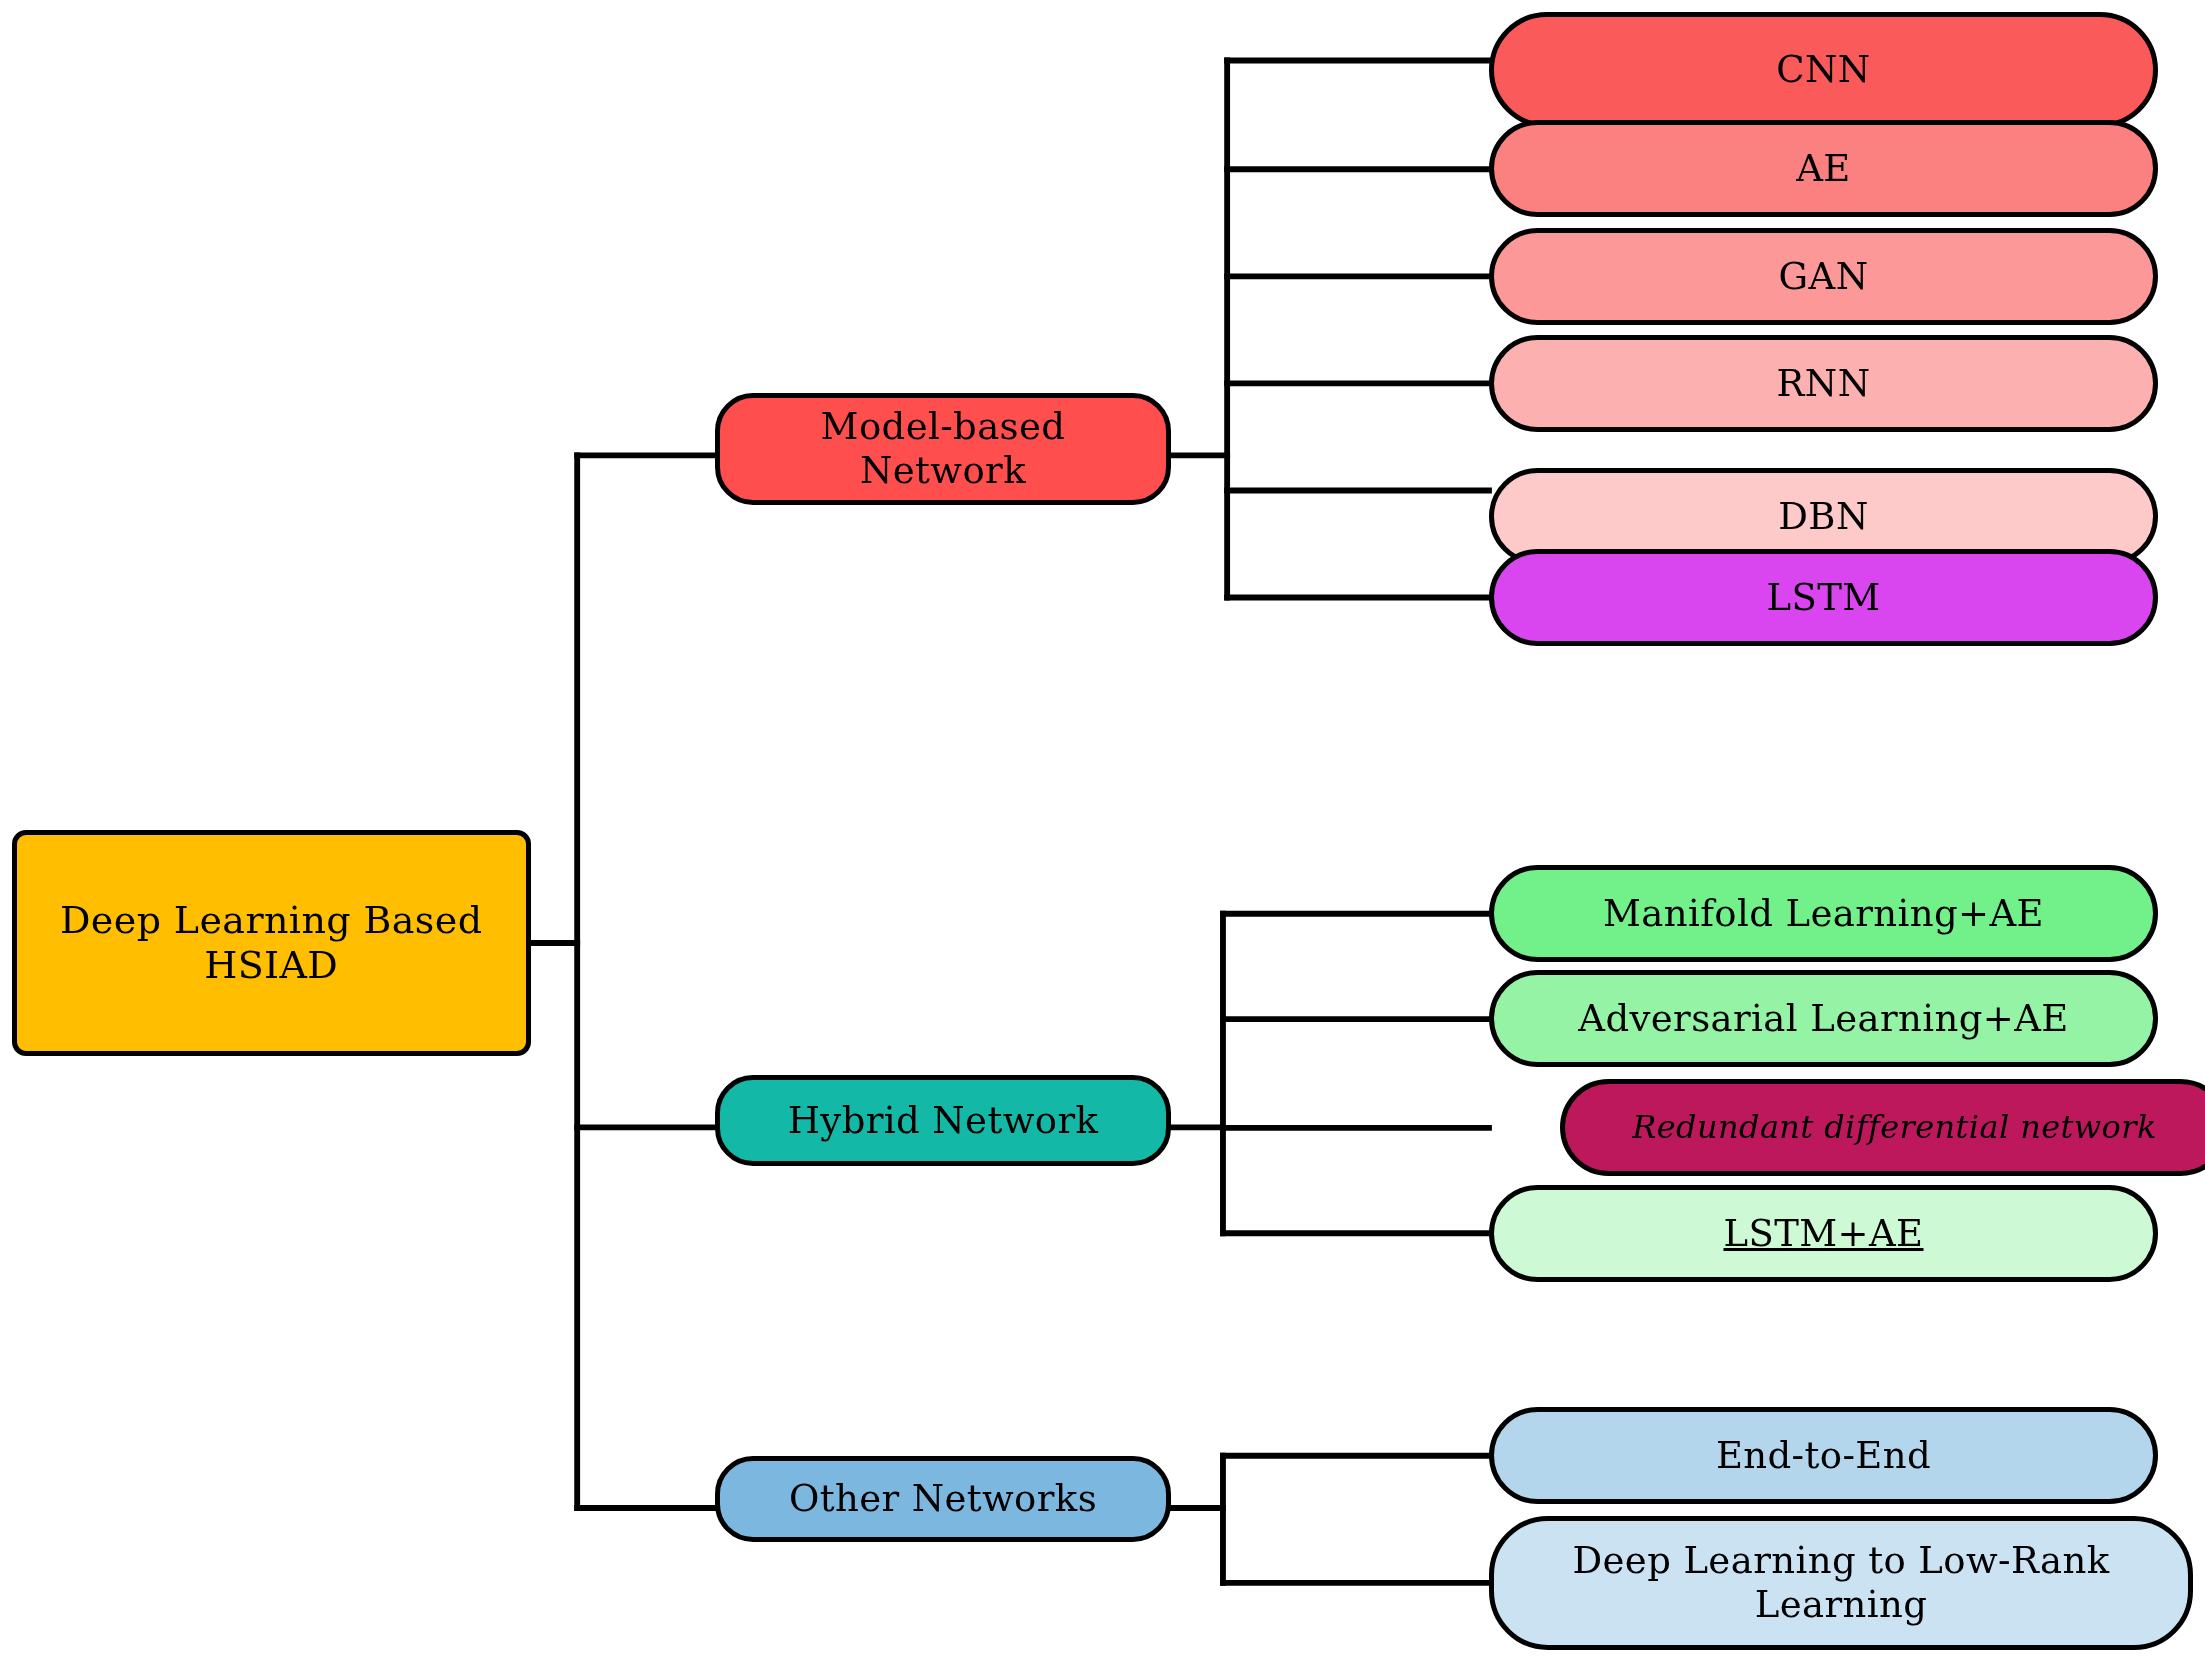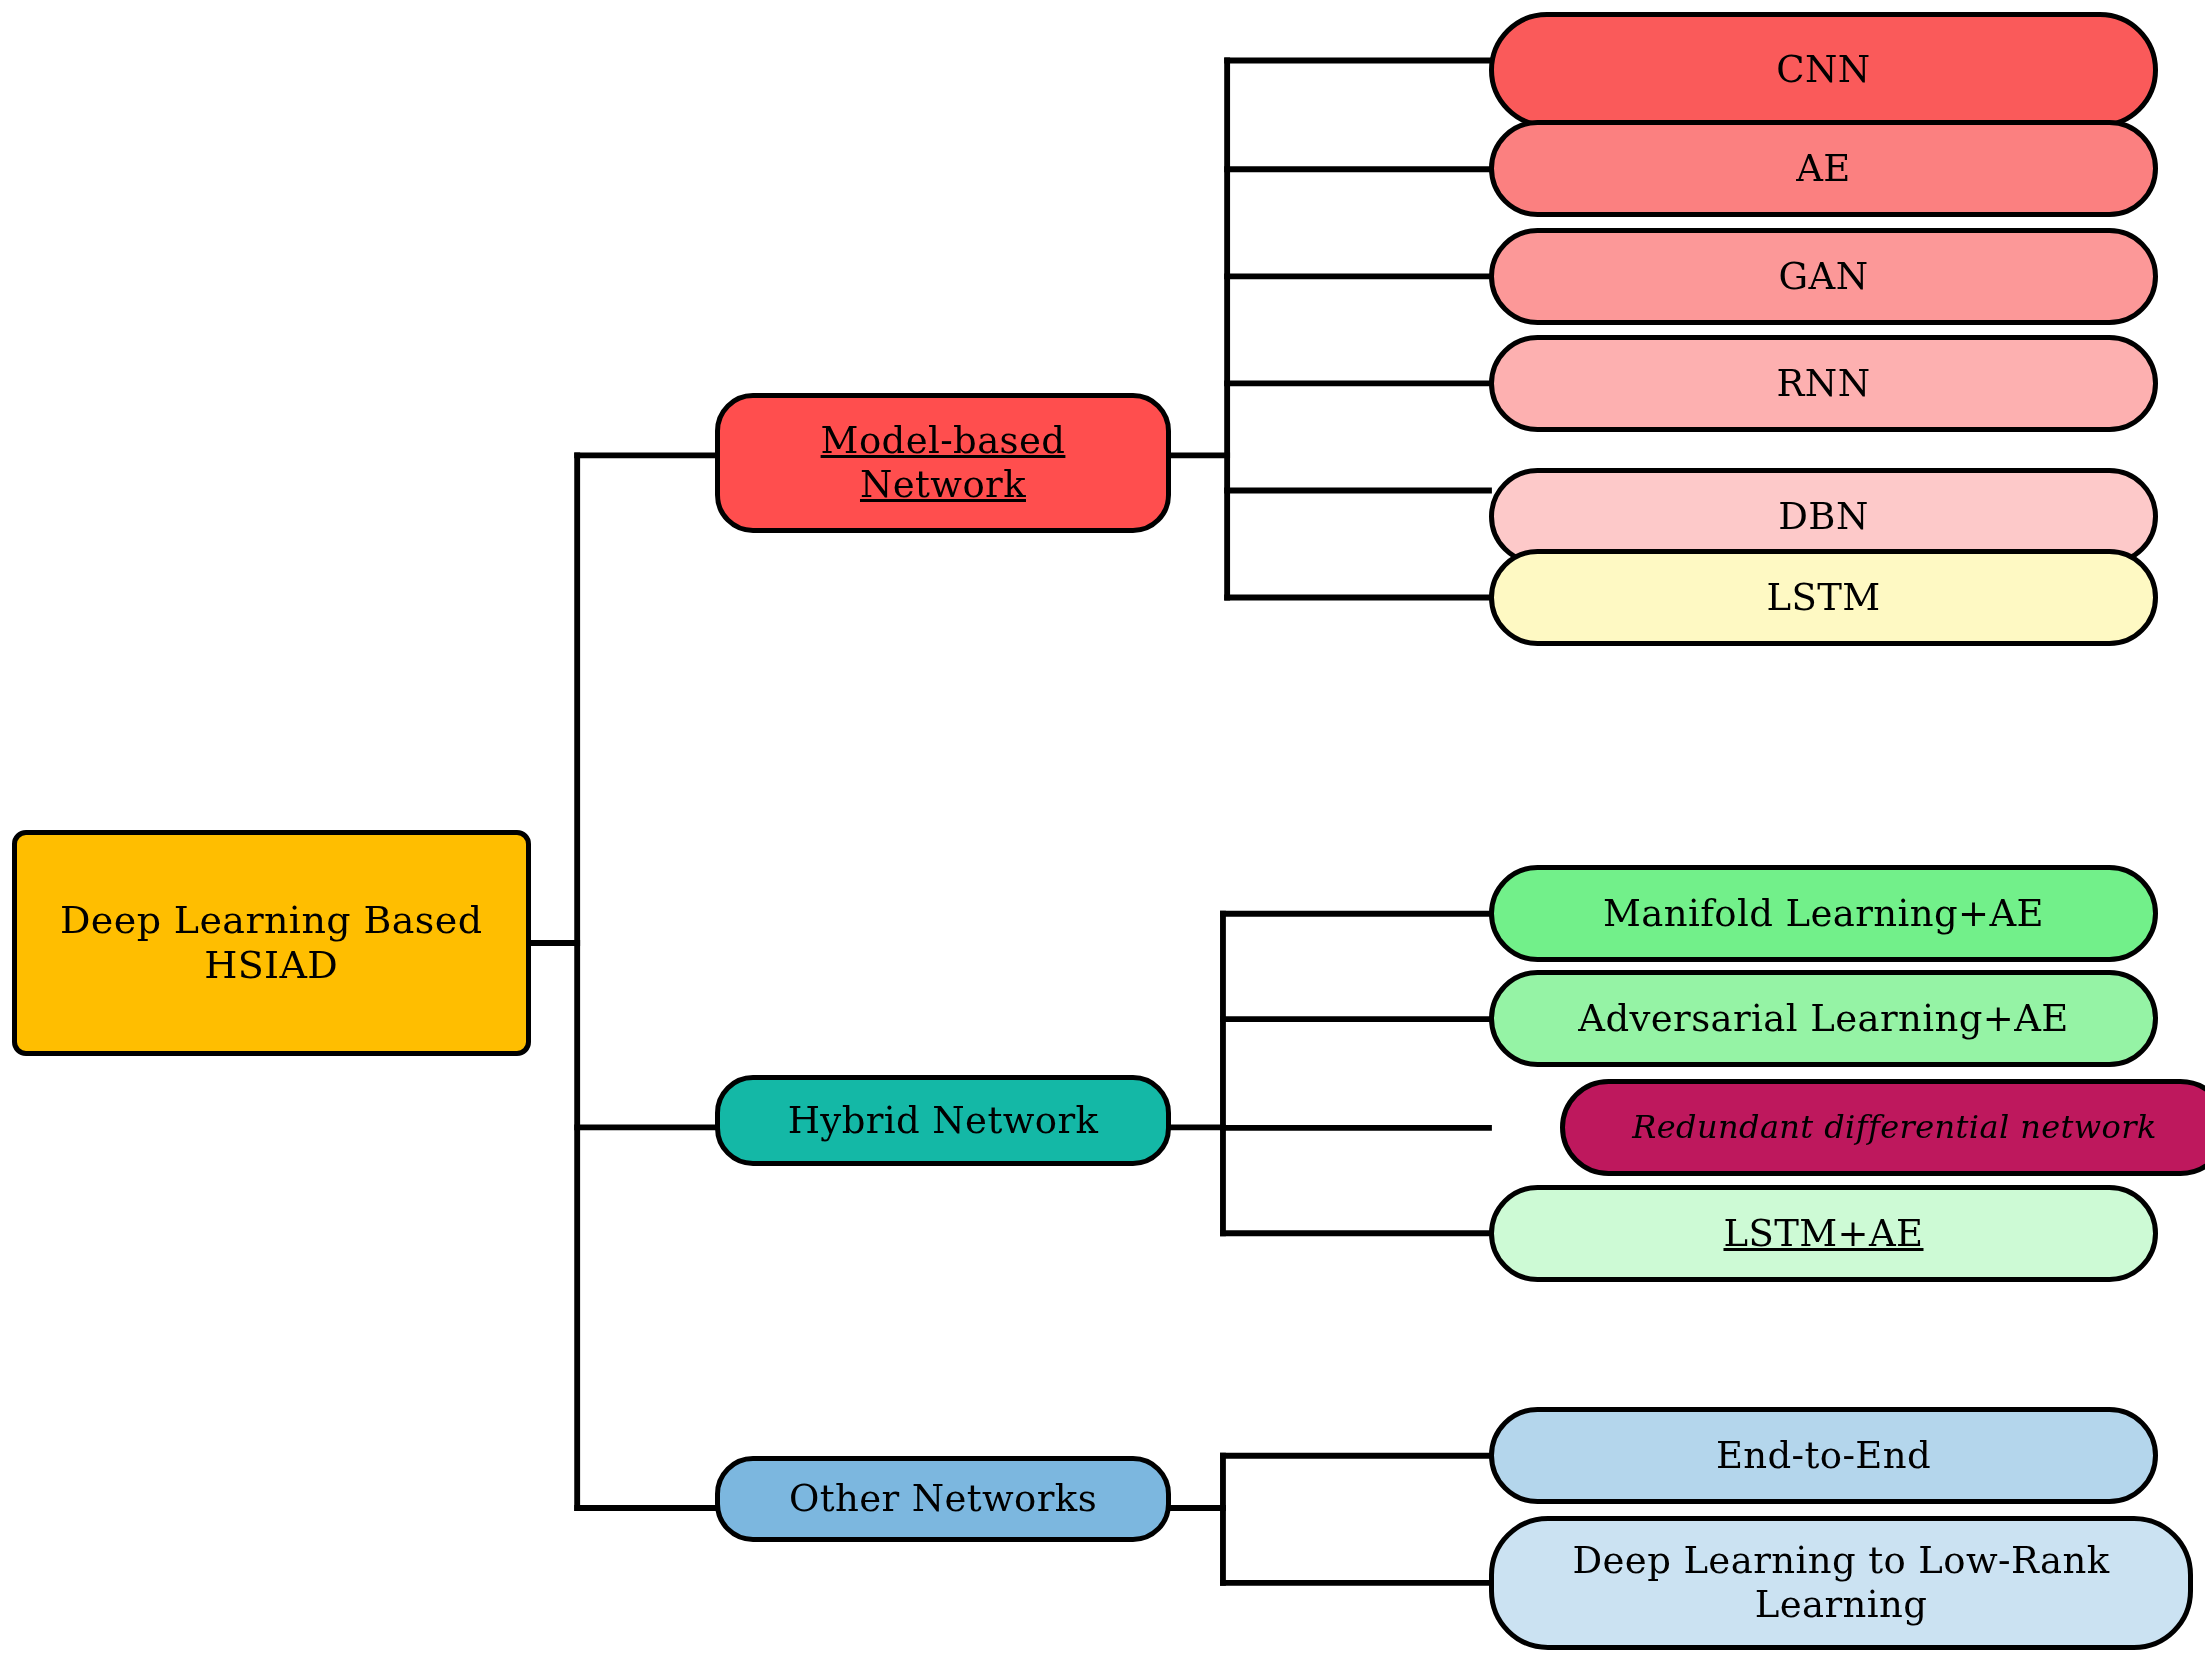--- a/index.html
+++ b/index.html
@@ -84,28 +84,28 @@
       <line x1="690" y1="1802.5" x2="855" y2="1802.5" stroke="#000000" stroke-width="7" stroke-linecap="square"></line>
       <line x1="1400" y1="1802.5" x2="1462" y2="1802.5" stroke="#000000" stroke-width="7" stroke-linecap="square"></line>
       <line x1="1462" y1="1740" x2="1462" y2="1892" stroke="#000000" stroke-width="7" stroke-linecap="square"></line>
       <line x1="1462" y1="1740" x2="1780" y2="1740" stroke="#000000" stroke-width="7" stroke-linecap="square"></line>
       <line x1="1462" y1="1892" x2="1780" y2="1892" stroke="#000000" stroke-width="7" stroke-linecap="square"></line>
     </svg>
 
   <div id="nodes-layer">
       <div class="node root" style="left: 11.7px; top: 830px; width: 519px; height: 226px; background: rgb(255, 190, 0);">Deep Learning Based
 HSIAD</div>
-      <div class="node level2" style="left: 715px; top: 393px; width: 456px; height: 140px; background: rgb(255, 78, 78); text-decoration: underline;">Model-based
+      <div class="node level2" style="left: 715px; top: 393px; width: 456px; height: 112px; background: rgb(255, 78, 78);">Model-based
 Network</div>
       <div class="node leaf" style="left: 1489px; top: 11.7px; width: 669px; height: 116px; background: rgb(250, 90, 90);">CNN</div>
       <div class="node leaf" style="left: 1489px; top: 120px; width: 669px; height: 97px; background: rgb(251, 128, 128);">AE</div>
       <div class="node leaf" style="left: 1489px; top: 228px; width: 669px; height: 97px; background: rgb(252, 152, 152);">GAN</div>
       <div class="node leaf" style="left: 1489px; top: 335px; width: 669px; height: 97px; background: rgb(253, 176, 176);">RNN</div>
       <div class="node leaf" style="left: 1489px; top: 442px; width: 669px; height: 97px; background: rgb(253, 201, 201); margin-top: 26px;">DBN</div>
-      <div class="node leaf" style="left: 1489px; top: 549px; width: 669px; height: 97px; background: #fef9c3;">LSTM</div>
+      <div class="node leaf" style="left: 1489px; top: 549px; width: 669px; height: 97px; background: #d946ef;">LSTM</div>
       <div class="node level2" style="left: 715px; top: 1075px; width: 456px; height: 91px; background: #14b8a6;">Hybrid Network</div>
       <div class="node leaf" style="left: 1489px; top: 865px; width: 669px; height: 97px; background: rgb(114, 240, 138);">Manifold Learning+AE</div>
       <div class="node leaf" style="left: 1489px; top: 970px; width: 669px; height: 97px; background: rgb(149, 243, 165);">Adversarial Learning+AE</div>
       <div class="node leaf small" style="left: 1560px; top: 1079px; width: 669px; height: 97px; background: #be185d; font-style: italic;">Redundant differential network</div>
       <div class="node leaf" style="left: 1489px; top: 1185px; width: 669px; height: 97px; background: rgb(205, 250, 213); text-decoration: underline;">LSTM+AE</div>
       <div class="node level2" style="left: 715px; top: 1456px; width: 456px; height: 86px; background: rgb(124, 183, 223);">Other Networks</div>
       <div class="node leaf" style="left: 1489px; top: 1407px; width: 669px; height: 97px; background: rgb(180, 214, 236);">End-to-End</div>
       <div class="node leaf" style="left: 1489px; top: 1516px; width: 704px; height: 134px; background: rgb(203, 226, 242);">Deep Learning to Low-Rank
 Learning</div>
     </div>

